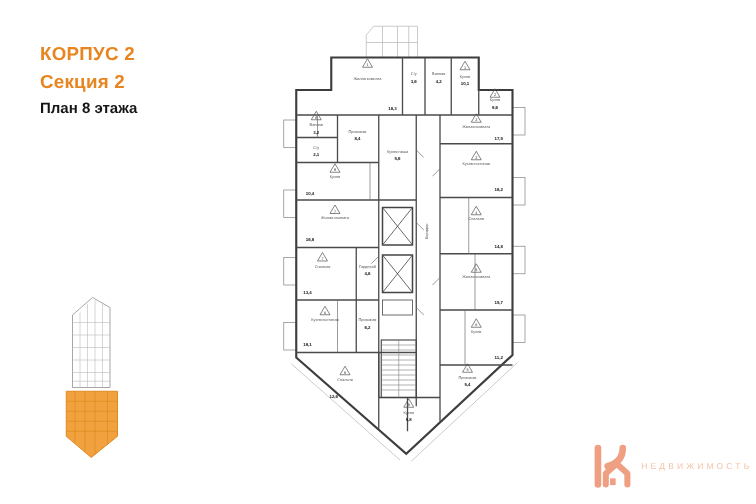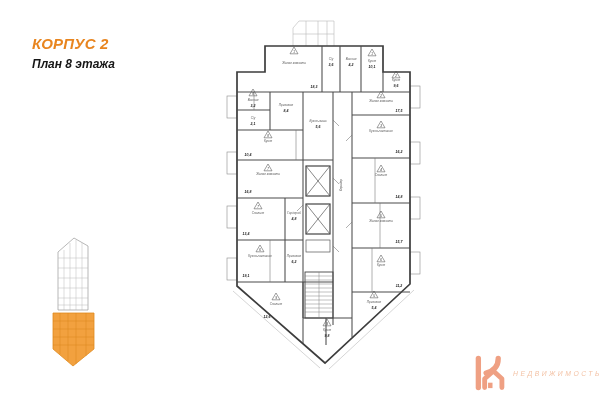--- a/index.html
+++ b/index.html
@@ -1,19 +1,18 @@
 <!DOCTYPE html>
 <html><head>
 <meta charset="utf-8">
 <style>
   html,body{margin:0;padding:0;background:#fff;}
   .canvas{
     position:relative;width:605px;height:403px;background:#ffffff;overflow:hidden;
     font-family:"Liberation Sans","DejaVu Sans",sans-serif;
-    font-style:italic;
   }
   
   .header{position:absolute;left:32px;top:36px;line-height:1.0;}
   .title-orange{font-size:15px;font-weight:700;color:#E8851F;margin:0 0 7px 0;letter-spacing:.2px;}
   .title-black{font-size:12px;font-weight:700;color:#161616;margin:2px 4px 0 0;}
   
   .plan-svg{position:absolute;left:188px;top:8px;width:236px;height:368px;}
   svg{font-family:"Liberation Sans","DejaVu Sans",sans-serif;}
   .wall-outer{fill:#ffffff;stroke:#3d3d3d;stroke-width:1.7;stroke-linejoin:miter;}
   .wall-med{stroke:#4a4a4a;stroke-width:1.05;fill:none;}
@@ -38,20 +37,21 @@
   .logo-brand{font-size:14px;font-weight:700;color:#EFA083;letter-spacing:1.6px;line-height:1;}
   .logo-tagline{font-size:6.8px;font-weight:400;color:#F3C2A5;letter-spacing:2.5px;margin-top:2px;line-height:1;}
 </style>
 </head>
 <body>
 
 <div class="canvas">
 
   <div class="header">
     <div class="title-orange">КОРПУС 2</div>
+    <div class="title-orange">Секция 2</div>
     <div class="title-black">План 8 этажа</div>
   </div>
 
   <svg class="plan-svg" viewBox="188 8 236 368">
 
     <g>
       <path class="wall-light" d="M293,46 V28 L299,21 H334 V46"></path>
       <path class="wall-light" d="M293,34 H334 M306,21 V46 M318,21 V46 M327,21 V46"></path>
     </g>
 

